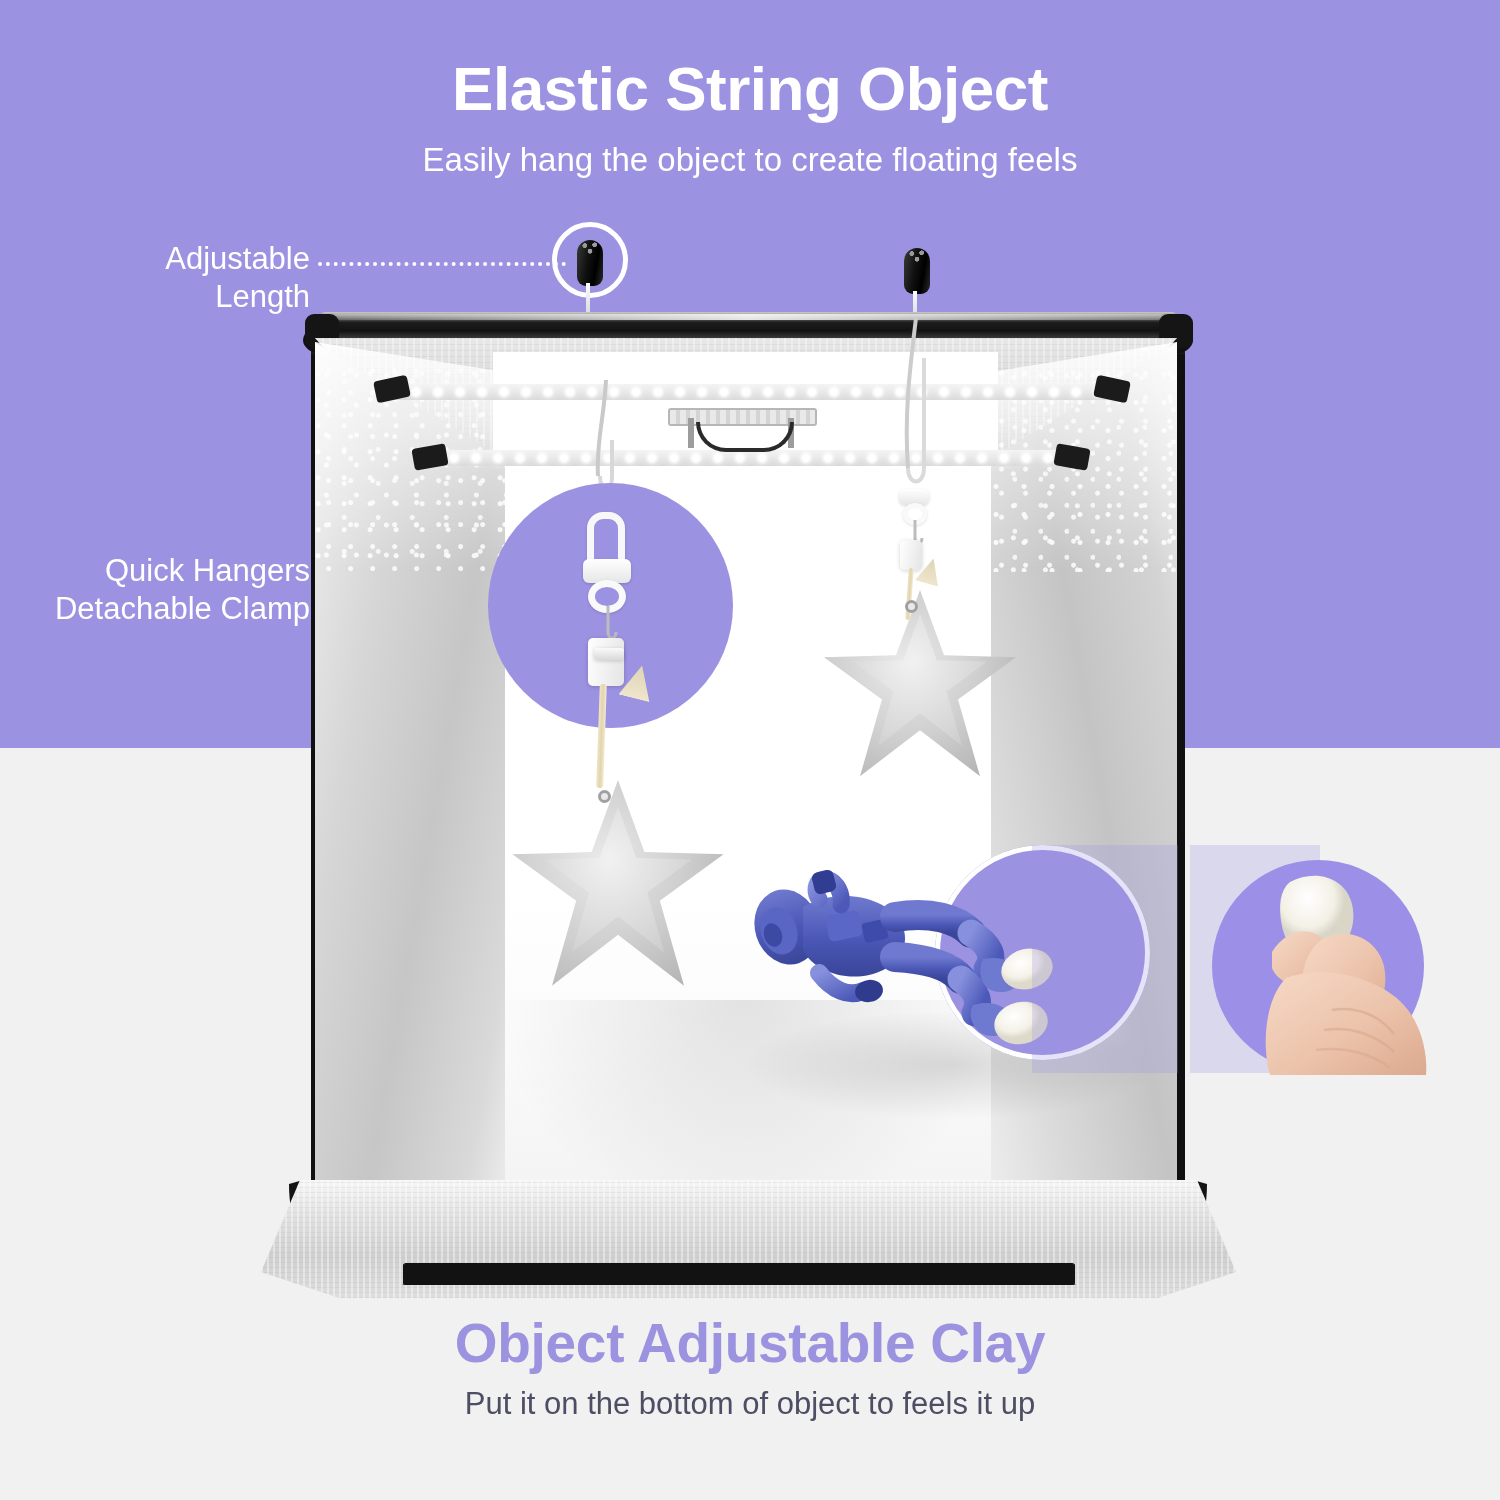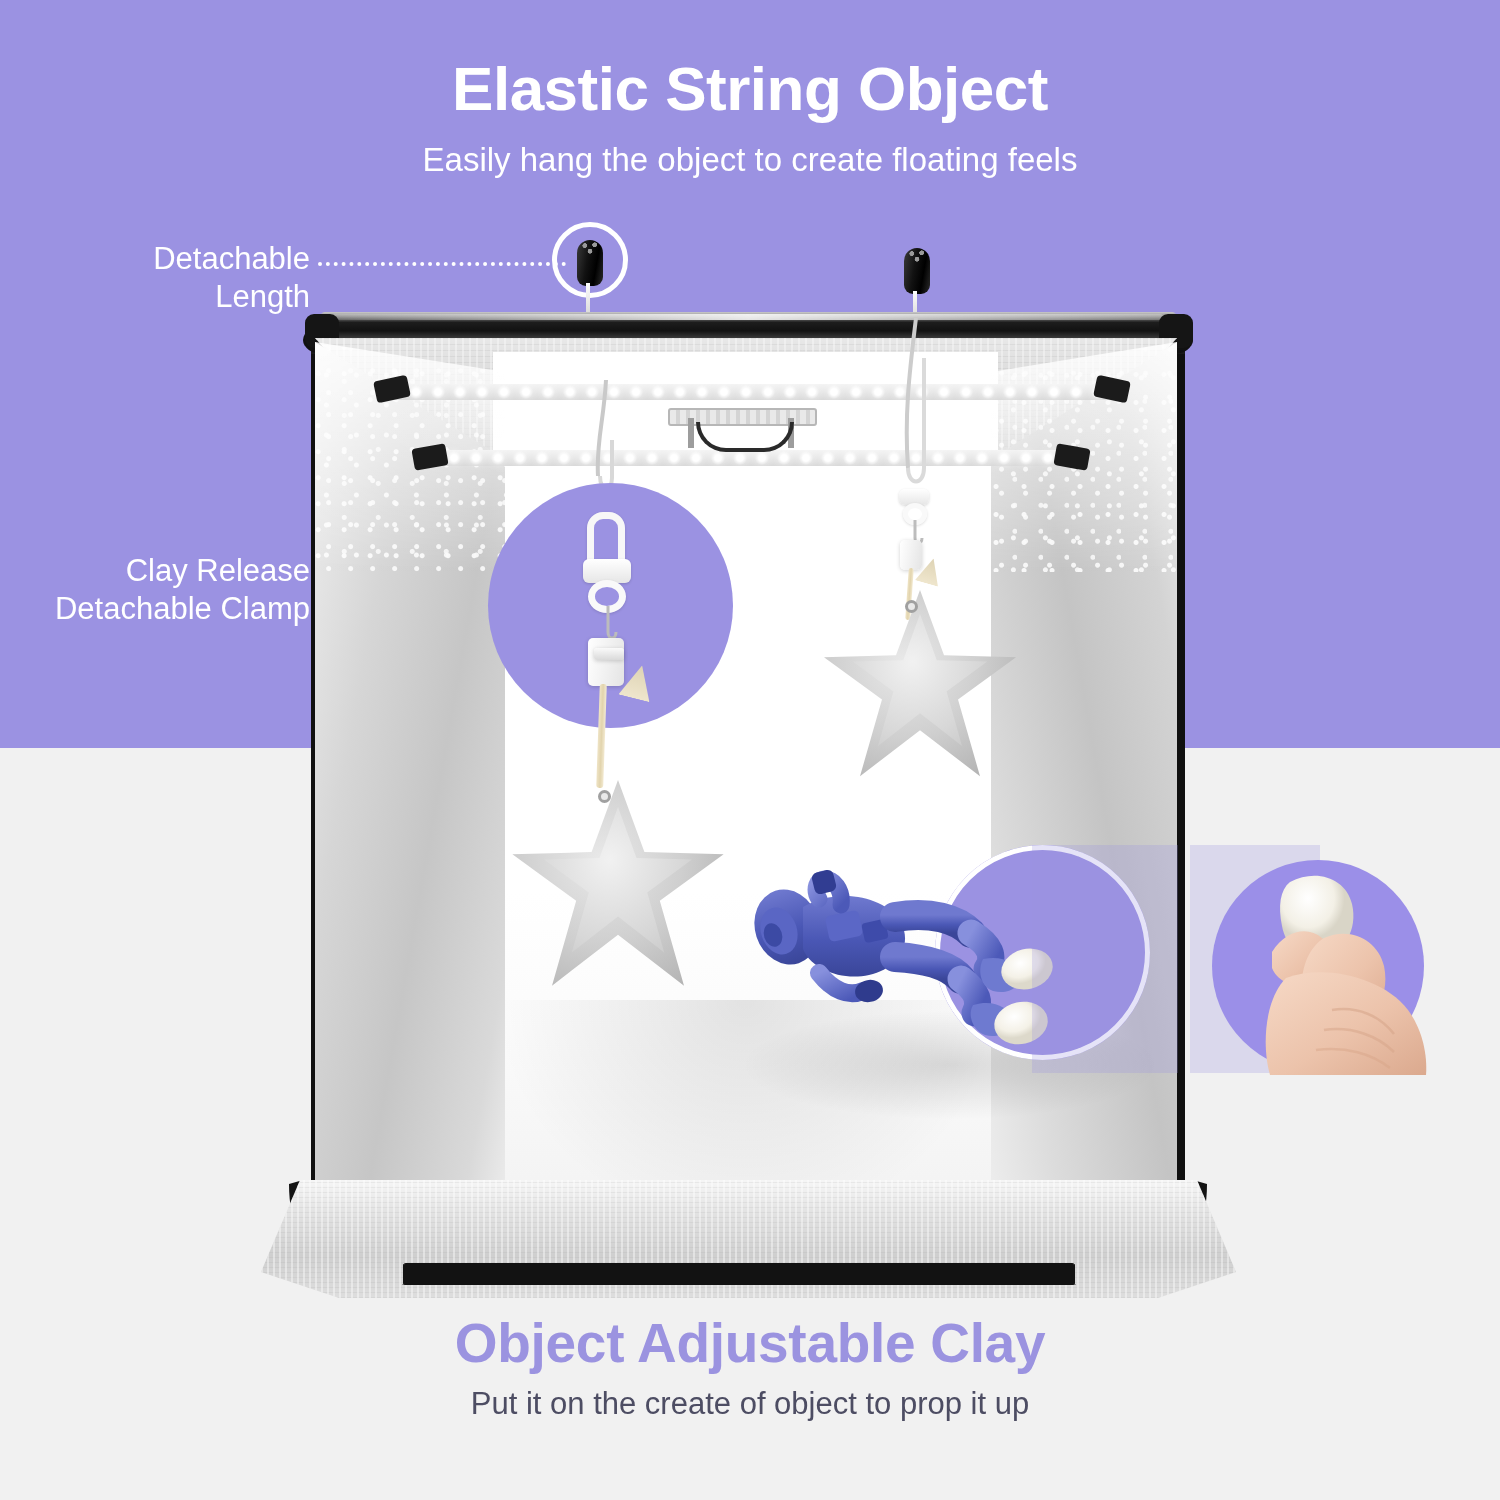--- a/index.html
+++ b/index.html
@@ -366,26 +366,26 @@
 <body>
 
 <div id="stage">
 
   <div class="bg-purple"></div>
   <div class="bg-light"></div>
 
   <div class="top-head">Elastic String Object</div>
   <div class="top-sub">Easily hang the object to create floating feels</div>
 
-  <div class="callout c1">Detachable
+  <div class="callout c1">Adjustable
 Length</div>
   <div class="leader l1"></div>
   <div class="knob-ring"></div>
 
-  <div class="callout c2">Clay Release
+  <div class="callout c2">Quick Hangers
 Detachable Clamp</div>
   <div class="leader l2"></div>
 
   <div class="knob" style="left:577px; top:240px;">
     <div class="knob-holes"></div>
   </div>
   <div class="cord" style="left:586px; top:283px; height:33px;"></div>
 
   <div class="knob" style="left:904px; top:248px;">
     <div class="knob-holes"></div>
@@ -572,15 +572,15 @@
     <path d="M112,78 C138,66 166,80 172,106 C178,134 164,160 140,168 C114,176 92,160 90,134 C88,110 96,88 112,78 Z" fill="url(#skin)"></path>
 
     <path d="M74,118 C110,104 170,116 196,150 C218,180 214,215 214,215 L58,215 C50,188 52,140 74,118 Z" fill="url(#skin)"></path>
 
     <path d="M120,150 C146,146 168,156 182,174" stroke="#d6a488" stroke-width="2.5" fill="none" opacity=".55"></path>
     <path d="M112,170 C140,166 166,176 182,192" stroke="#d6a488" stroke-width="2.5" fill="none" opacity=".5"></path>
     <path d="M104,190 C134,186 160,194 178,208" stroke="#d6a488" stroke-width="2.5" fill="none" opacity=".45"></path>
   </svg>
 
   <div class="bot-head">Object Adjustable Clay</div>
-  <div class="bot-sub">Put it on the create of object to prop it up</div>
+  <div class="bot-sub">Put it on the bottom of object to feels it up</div>
 
 </div>
 
 </body></html>

